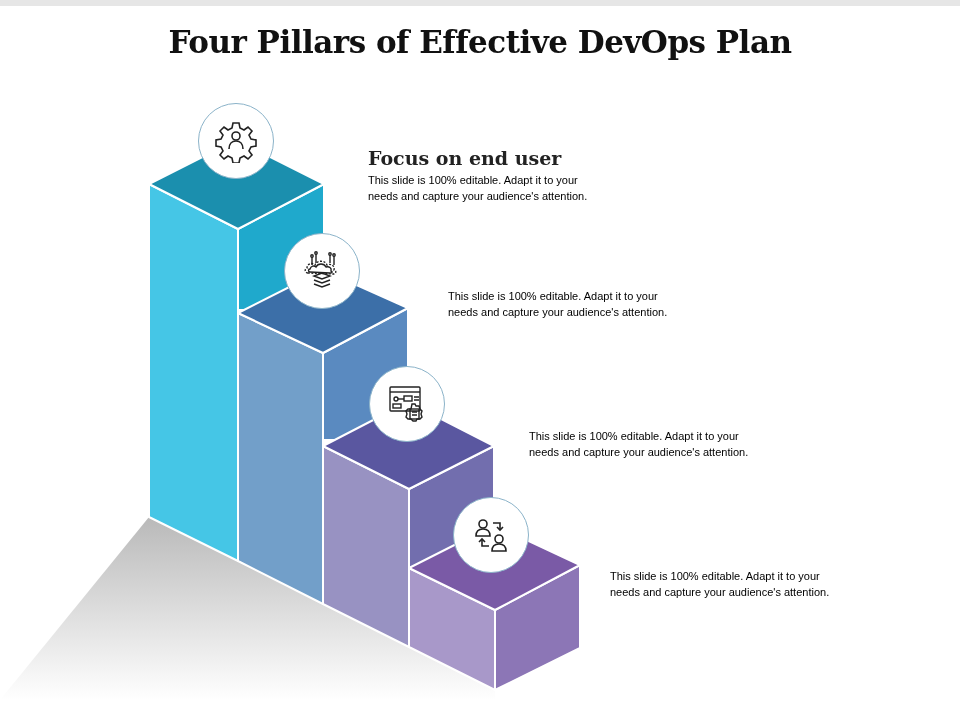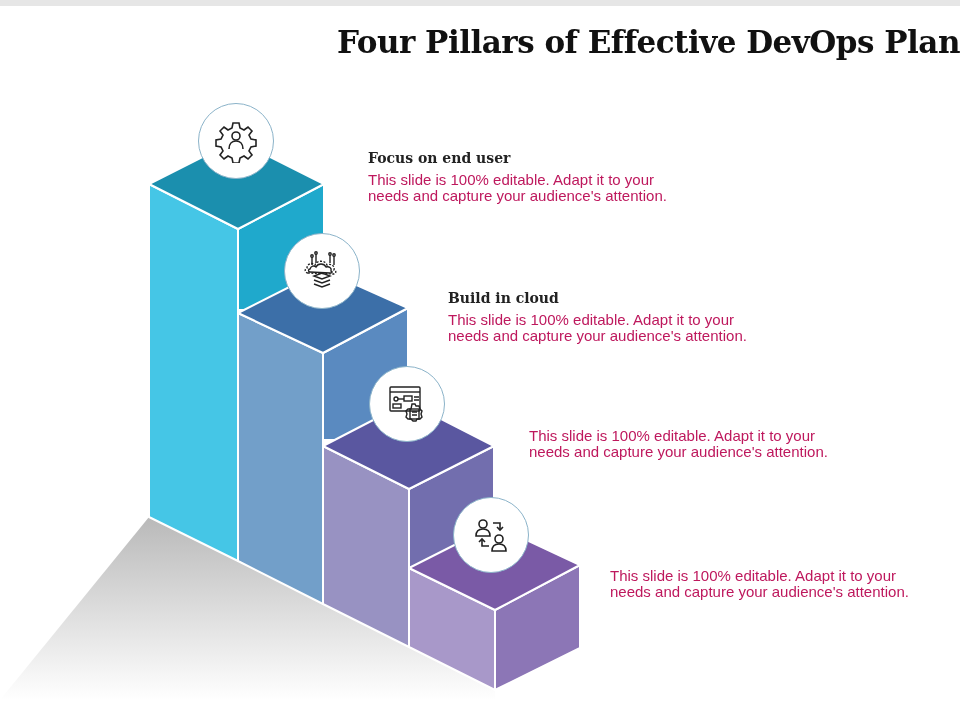--- a/index.html
+++ b/index.html
@@ -1,22 +1,22 @@
 <!DOCTYPE html>
 <html><head>
 <meta charset="utf-8">
 <style>
   html,body{margin:0;padding:0;background:#fff;}
   body{width:960px;height:720px;position:relative;overflow:hidden;font-family:"Liberation Sans",sans-serif;}
   .topbar{position:absolute;left:0;top:0;width:960px;height:6px;background:#e6e6e6;}
-  .title{position:absolute;left:0;top:24px;width:960px;text-align:right;font-family:"DejaVu Serif",serif;font-weight:bold;font-size:31px;color:#111;letter-spacing:-0.5px;}
+  .title{position:absolute;left:0;top:24px;width:960px;text-align:center;font-family:"DejaVu Serif",serif;font-weight:bold;font-size:31px;color:#111;letter-spacing:-0.5px;}
   svg.diagram{position:absolute;left:0;top:0;}
   .label{position:absolute;width:320px;}
-  .label .h{font-family:"DejaVu Serif",serif;font-weight:bold;font-size:14px;color:#222;line-height:24px;}
-  .label .d{font-family:"Liberation Sans",sans-serif;font-size:15px;color:#be185d;line-height:16px;margin-top:2px;}
+  .label .h{font-family:"DejaVu Serif",serif;font-weight:bold;font-size:19px;color:#222;line-height:24px;}
+  .label .d{font-family:"Liberation Sans",sans-serif;font-size:11px;color:#000000;line-height:16px;margin-top:2px;}
   .circle{position:absolute;width:76px;height:76px;border-radius:50%;background:#fff;border:1px solid #8bb3c9;box-sizing:border-box;display:flex;align-items:center;justify-content:center;}
 </style>
 </head>
 <body>
 
 <div class="topbar"></div>
 <div class="title">Four Pillars of Effective DevOps Plan</div>
 
 <svg class="diagram" width="960" height="720" viewBox="0 0 960 720">
   <defs>
@@ -99,21 +99,20 @@
     <path d="M20 33h-7v-7"></path>
       <path d="M10 29l3-3 3 3"></path>
   </svg>
 </div>
 
 <div class="label" style="left:368px;top:146px;">
   <div class="h">Focus on end user</div>
   <div class="d"><span>This slide is 100% editable. Adapt it to your</span><br><span>needs and capture your audience's attention.</span></div>
 </div>
 <div class="label" style="left:448px;top:286px;">
-  <div class="h">Build in cloud</div>
   <div class="d"><span>This slide is 100% editable. Adapt it to your</span><br><span>needs and capture your audience's attention.</span></div>
 </div>
 <div class="label" style="left:529px;top:426px;">
   <div class="d"><span>This slide is 100% editable. Adapt it to your</span><br><span>needs and capture your audience's attention.</span></div>
 </div>
 <div class="label" style="left:610px;top:566px;">
   <div class="d"><span>This slide is 100% editable. Adapt it to your</span><br><span>needs and capture your audience's attention.</span></div>
 </div>
 
 </body></html>

